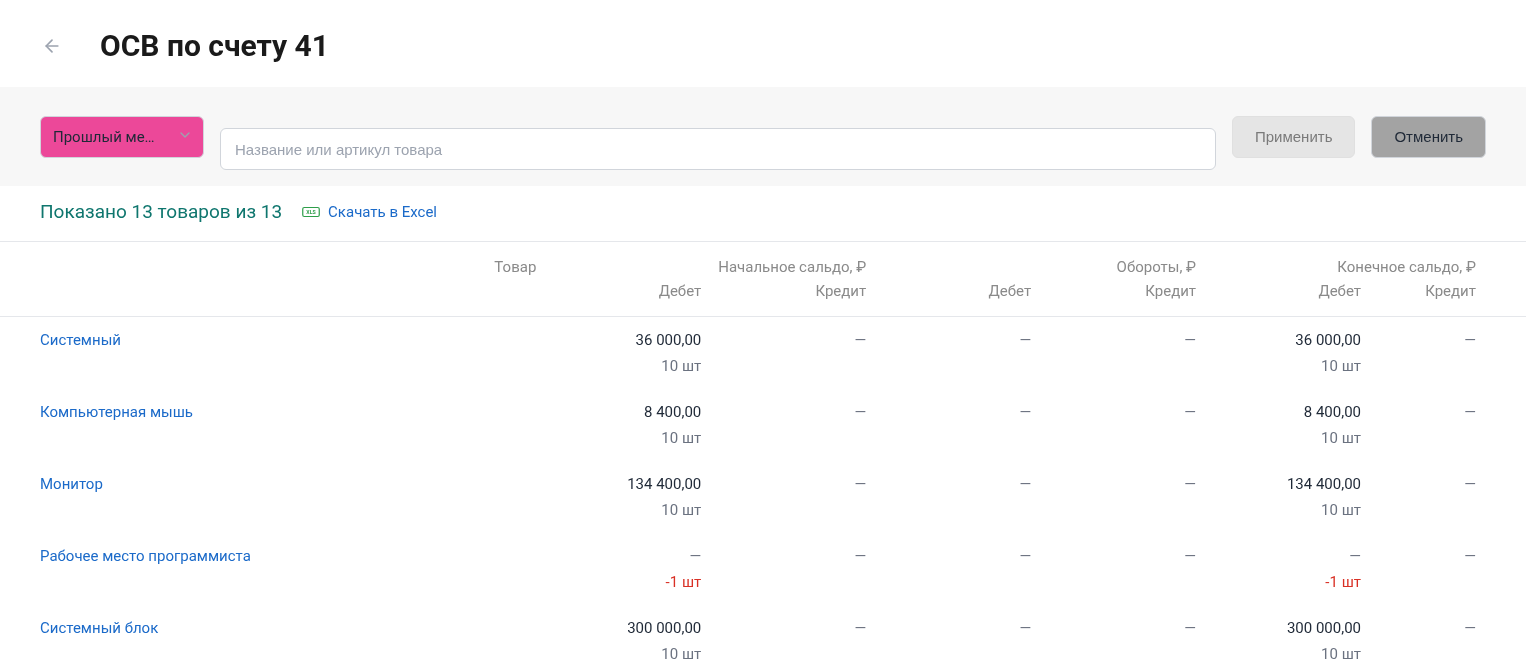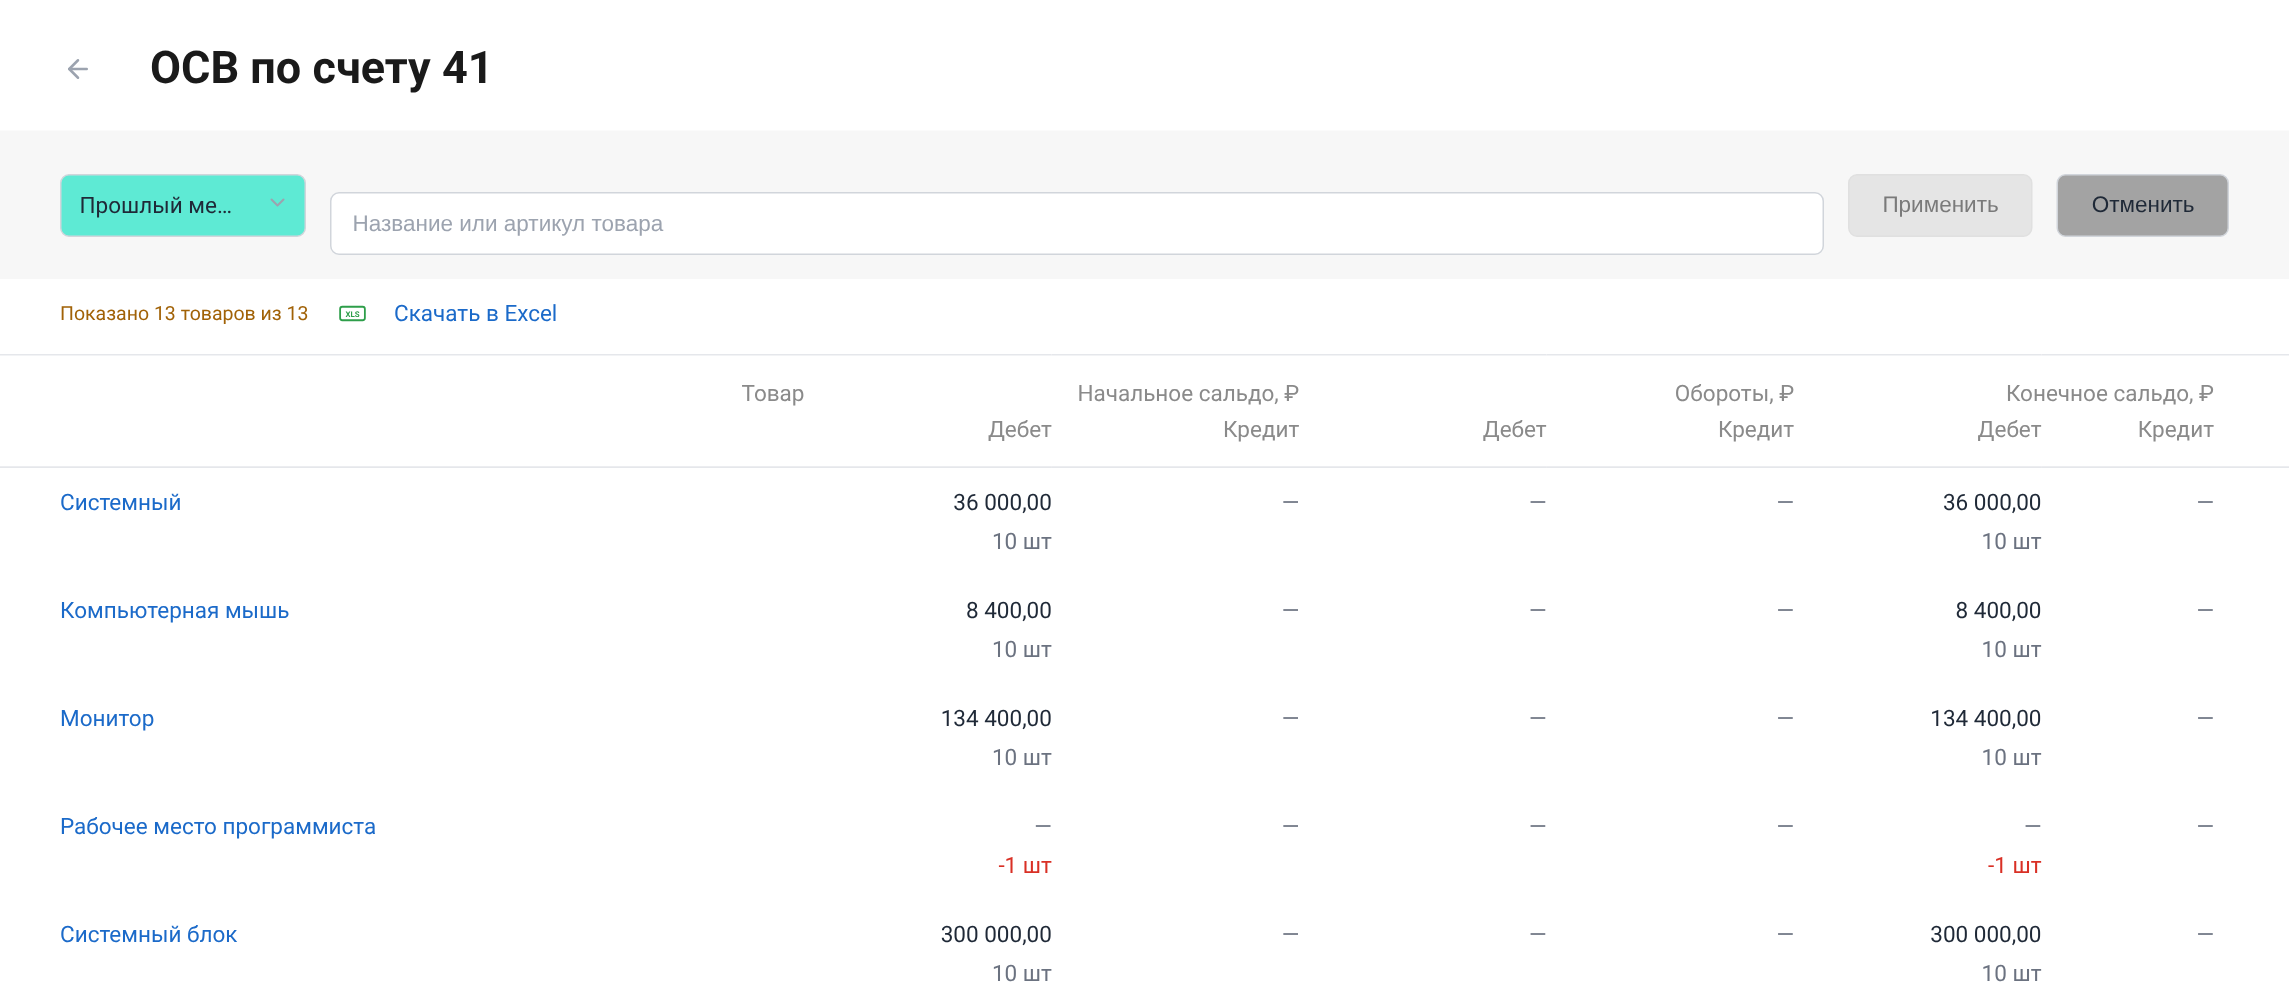--- a/index.html
+++ b/index.html
@@ -31,21 +31,21 @@
       color: #1a1a1a;
     }
     .filter-bar {
       background: #f7f7f7;
       padding: 16px 40px;
       display: flex;
       gap: 16px;
       align-items: center;
     }
     .period-select {
-      background: #5eead4;
+      background: #ec4899;
       border: 1px solid #d1d5db;
       border-radius: 6px;
       height: 42px;
       width: 164px;
       padding: 0 10px 0 12px;
       display: flex;
       align-items: center;
       justify-content: space-between;
       cursor: pointer;
       font-size: 15px;
@@ -93,29 +93,29 @@
       color: #1f2937;
       border: 1px solid #d1d5db;
     }
     .status-row {
       padding: 14px 40px 18px 40px;
       display: flex;
       align-items: center;
       gap: 20px;
     }
     .status-text {
-      color: #a16207;
-      font-size: 13px;
+      color: #0f766e;
+      font-size: 19px;
     }
     .download-link {
       color: #1b6ac9;
       text-decoration: none;
       display: inline-flex;
       align-items: center;
-      gap: 19px;
+      gap: 8px;
       cursor: pointer;
       font-size: 15px;
     }
     .xls-icon {
       color: #2e9e4a;
       display: inline-flex;
       align-items: center;
     }
     table {
       width: 100%;

